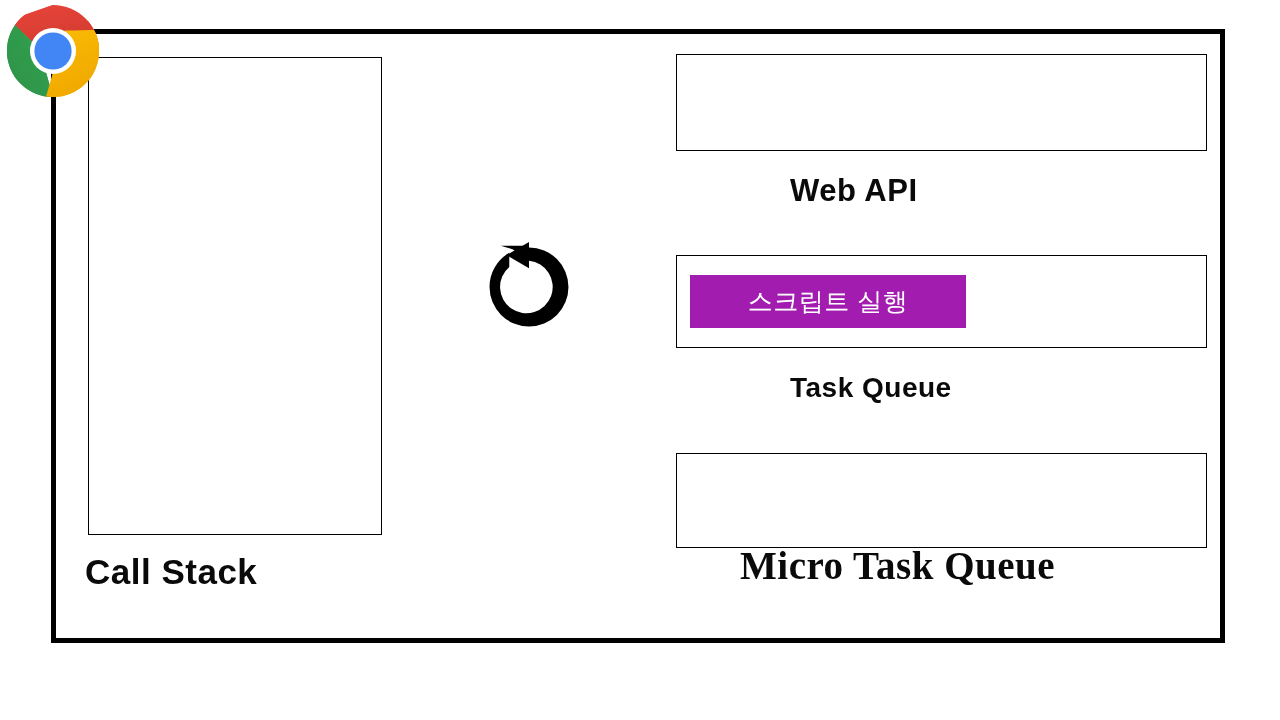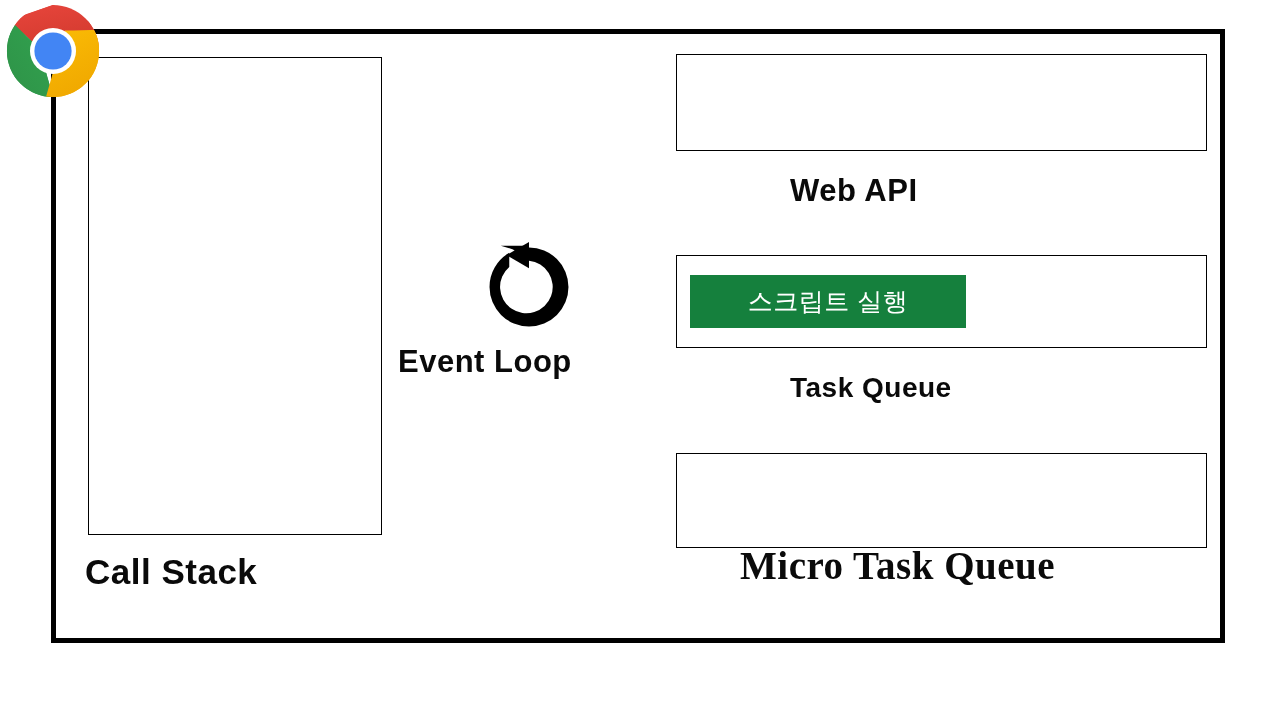--- a/index.html
+++ b/index.html
@@ -66,21 +66,21 @@
     height: 95px;
   }
 
   
   .queue-item {
     position: absolute;
     left: 690px;
     top: 275px;
     width: 276px;
     height: 53px;
-    background: #15803d;
+    background: #a21caf;
     color: #ffffff;
     font-size: 25px;
     font-weight: 400;
     display: flex;
     align-items: center;
     justify-content: center;
     letter-spacing: 0.5px;
     box-sizing: border-box;
   }
 
@@ -162,21 +162,20 @@
       <path d="M50 8
                A42 42 0 1 1 8 50
                A42 42 0 0 1 29 13.6
                L29 28.6
                A28 28 0 1 0 50 22
                Z" fill="#000000"></path>
       <path d="M20 6 L49 6 L49 22 L33 10 Z" fill="#000000"></path>
       <path d="M50 2 L50 30 L26 16 Z" fill="#000000"></path>
     </svg>
   </div>
-  <div class="label label-event-loop">Event Loop</div>
 
   <div class="region-box web-api-box"></div>
   <div class="label label-web-api">Web API</div>
 
   <div class="region-box task-queue-box"></div>
   <div class="queue-item">스크립트 실행</div>
   <div class="label label-task-queue">Task Queue</div>
 
   <div class="region-box micro-task-queue-box"></div>
   <div class="label label-micro-task-queue">Micro Task Queue</div>

